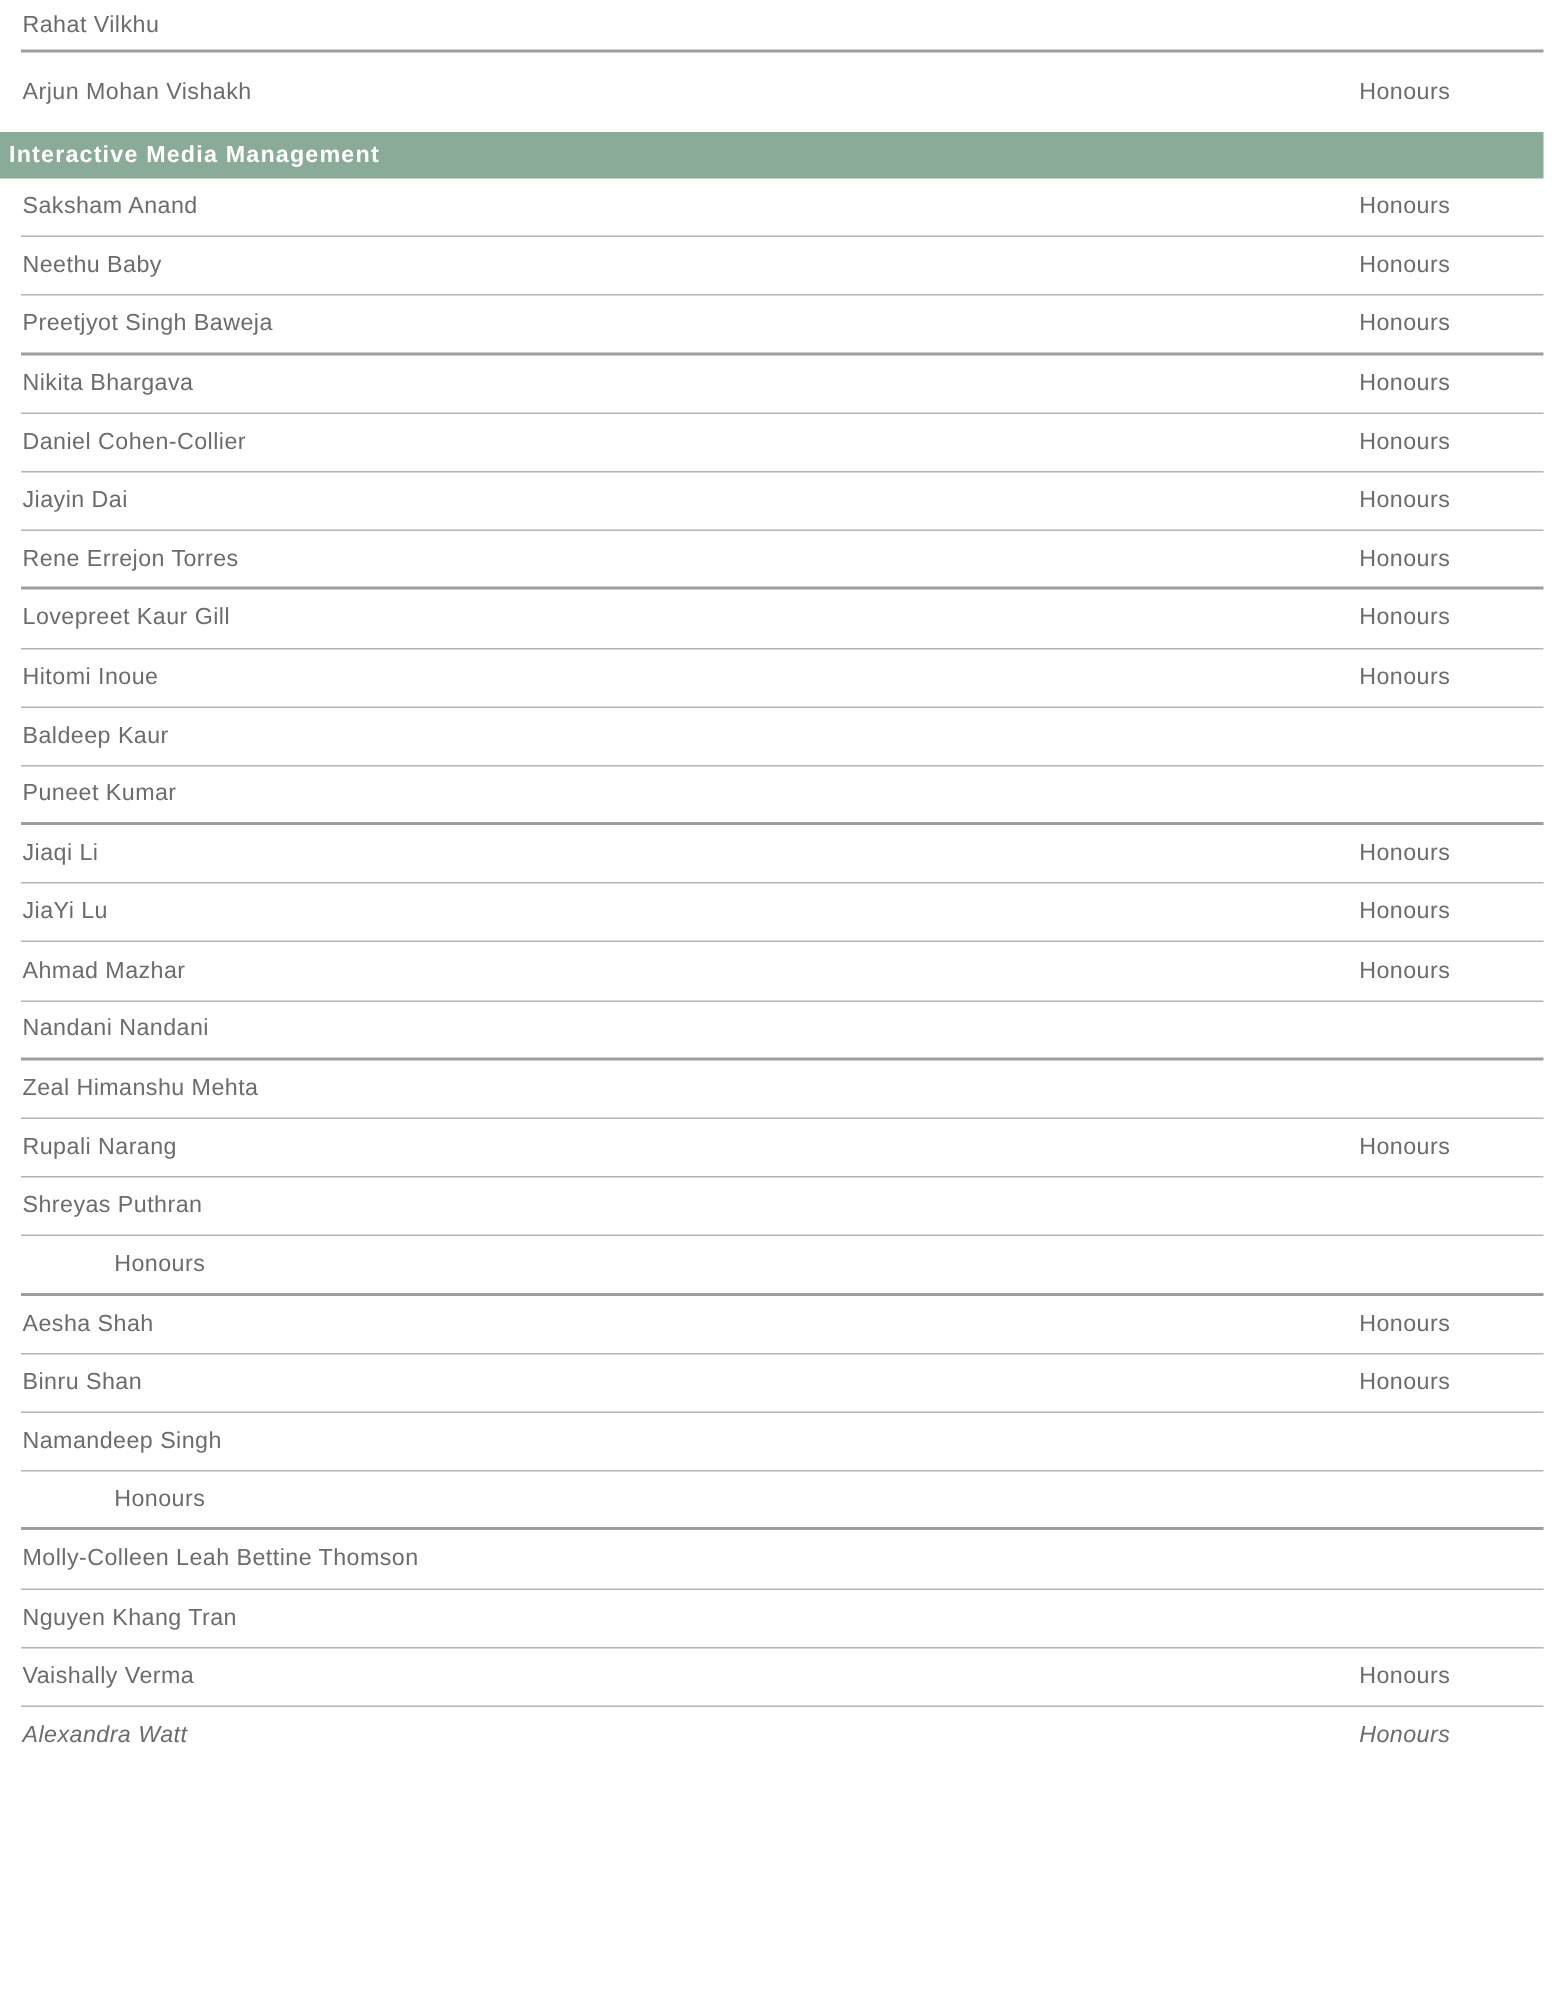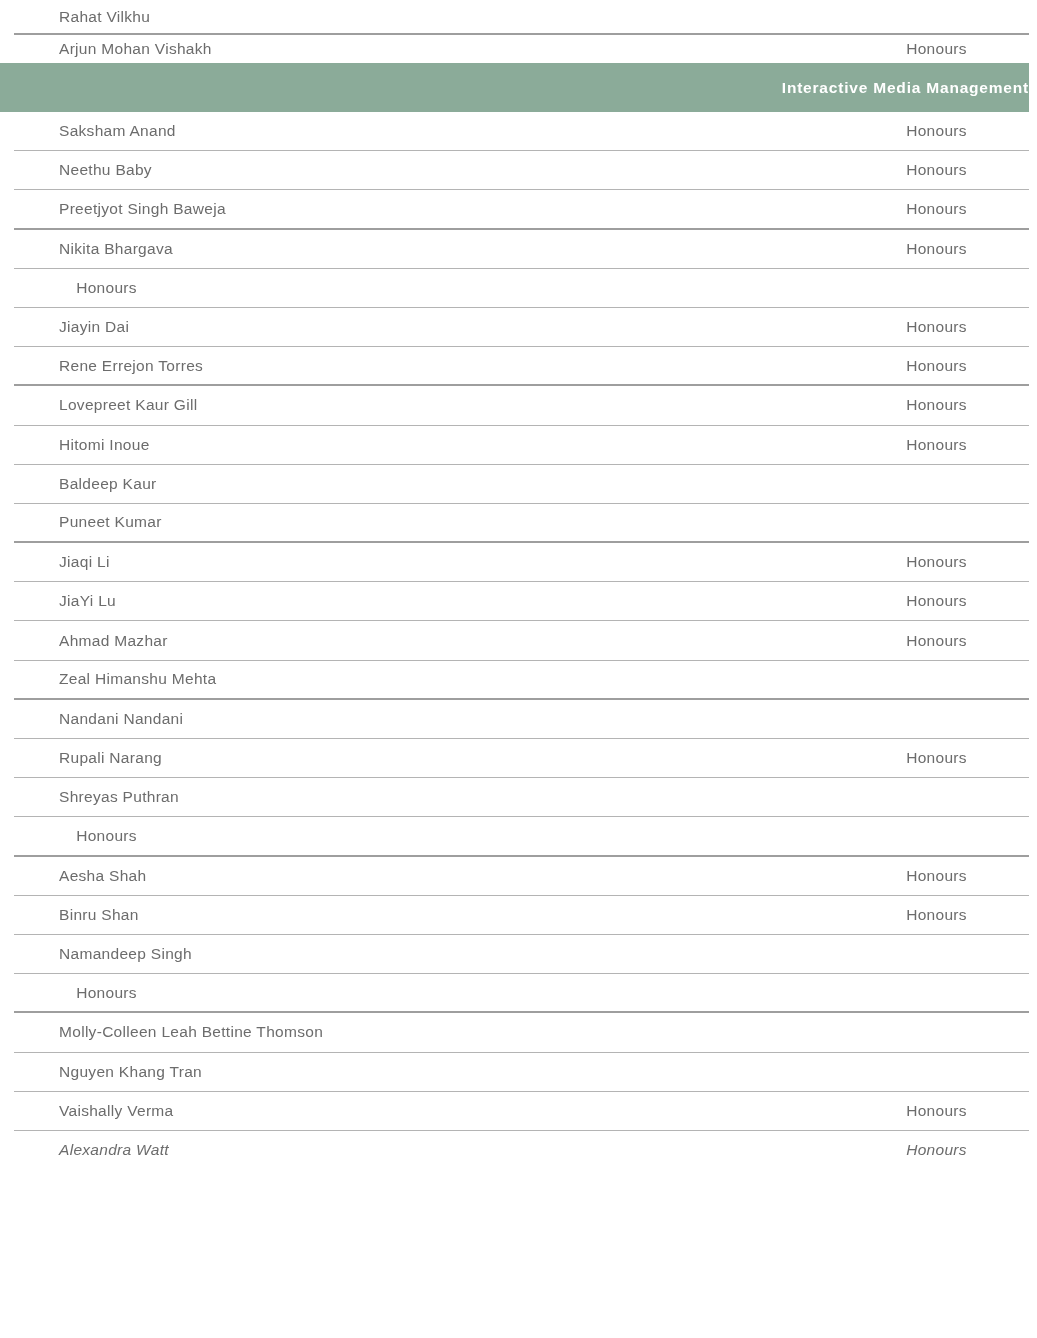--- a/index.html
+++ b/index.html
@@ -31,49 +31,47 @@
     border-bottom:1px solid var(--sep);
     font-size:15.5px;
     letter-spacing:0.3px;
     color:var(--row-text);
   }
   .row .name{
     flex:1 1 auto;
     padding-left:1px;
     white-space:nowrap;
     overflow:hidden;
-    margin-left:44px;
   }
   .row .award{
     flex:0 0 185px;
     text-align:center;
     white-space:nowrap;
   }
   
   .top-rows .row:first-child{
     height:35px;
     border-bottom:2px solid var(--sep-thick);
   }
   .top-rows .row:last-child{
-    height:28px;
+    height:53px;
     border-bottom:none;
   }
   
   .section-header{
     width:1029px;
-    height:49px;
+    height:31px;
     background:var(--header-bg);
     color:var(--header-text);
     display:flex;
     align-items:center;
     padding-left:6px;
     font-size:15.5px;
     font-weight:700;
     letter-spacing:0.8px;
-    justify-content:flex-end;
   }
   
   #section-rows .row:nth-child(4n+3){
     border-bottom:2px solid var(--sep-thick);
   }
   #section-rows .row:last-child{
     border-bottom:none;
     font-style:italic;
   }
 </style>
@@ -113,20 +111,21 @@
     <span class="name">Preetjyot Singh Baweja</span>
     <span class="award">Honours</span>
   </div>
 
   <div class="row">
     <span class="name">Nikita Bhargava</span>
     <span class="award">Honours</span>
   </div>
 
   <div class="row">
+    <span class="name">Daniel Cohen-Collier</span>
     <span class="award">Honours</span>
   </div>
 
   <div class="row">
     <span class="name">Jiayin Dai</span>
     <span class="award">Honours</span>
   </div>
 
   <div class="row">
     <span class="name">Rene Errejon Torres</span>
@@ -162,30 +161,30 @@
     <span class="name">JiaYi Lu</span>
     <span class="award">Honours</span>
   </div>
 
   <div class="row">
     <span class="name">Ahmad Mazhar</span>
     <span class="award">Honours</span>
   </div>
 
   <div class="row">
+    <span class="name">Nandani Nandani</span>
+    <span class="award"></span>
+  </div>
+
+  <div class="row">
     <span class="name">Zeal Himanshu Mehta</span>
     <span class="award"></span>
   </div>
 
   <div class="row">
-    <span class="name">Nandani Nandani</span>
-    <span class="award"></span>
-  </div>
-
-  <div class="row">
     <span class="name">Rupali Narang</span>
     <span class="award">Honours</span>
   </div>
 
   <div class="row">
     <span class="name">Shreyas Puthran</span>
     <span class="award"></span>
   </div>
 
   <div class="row">

